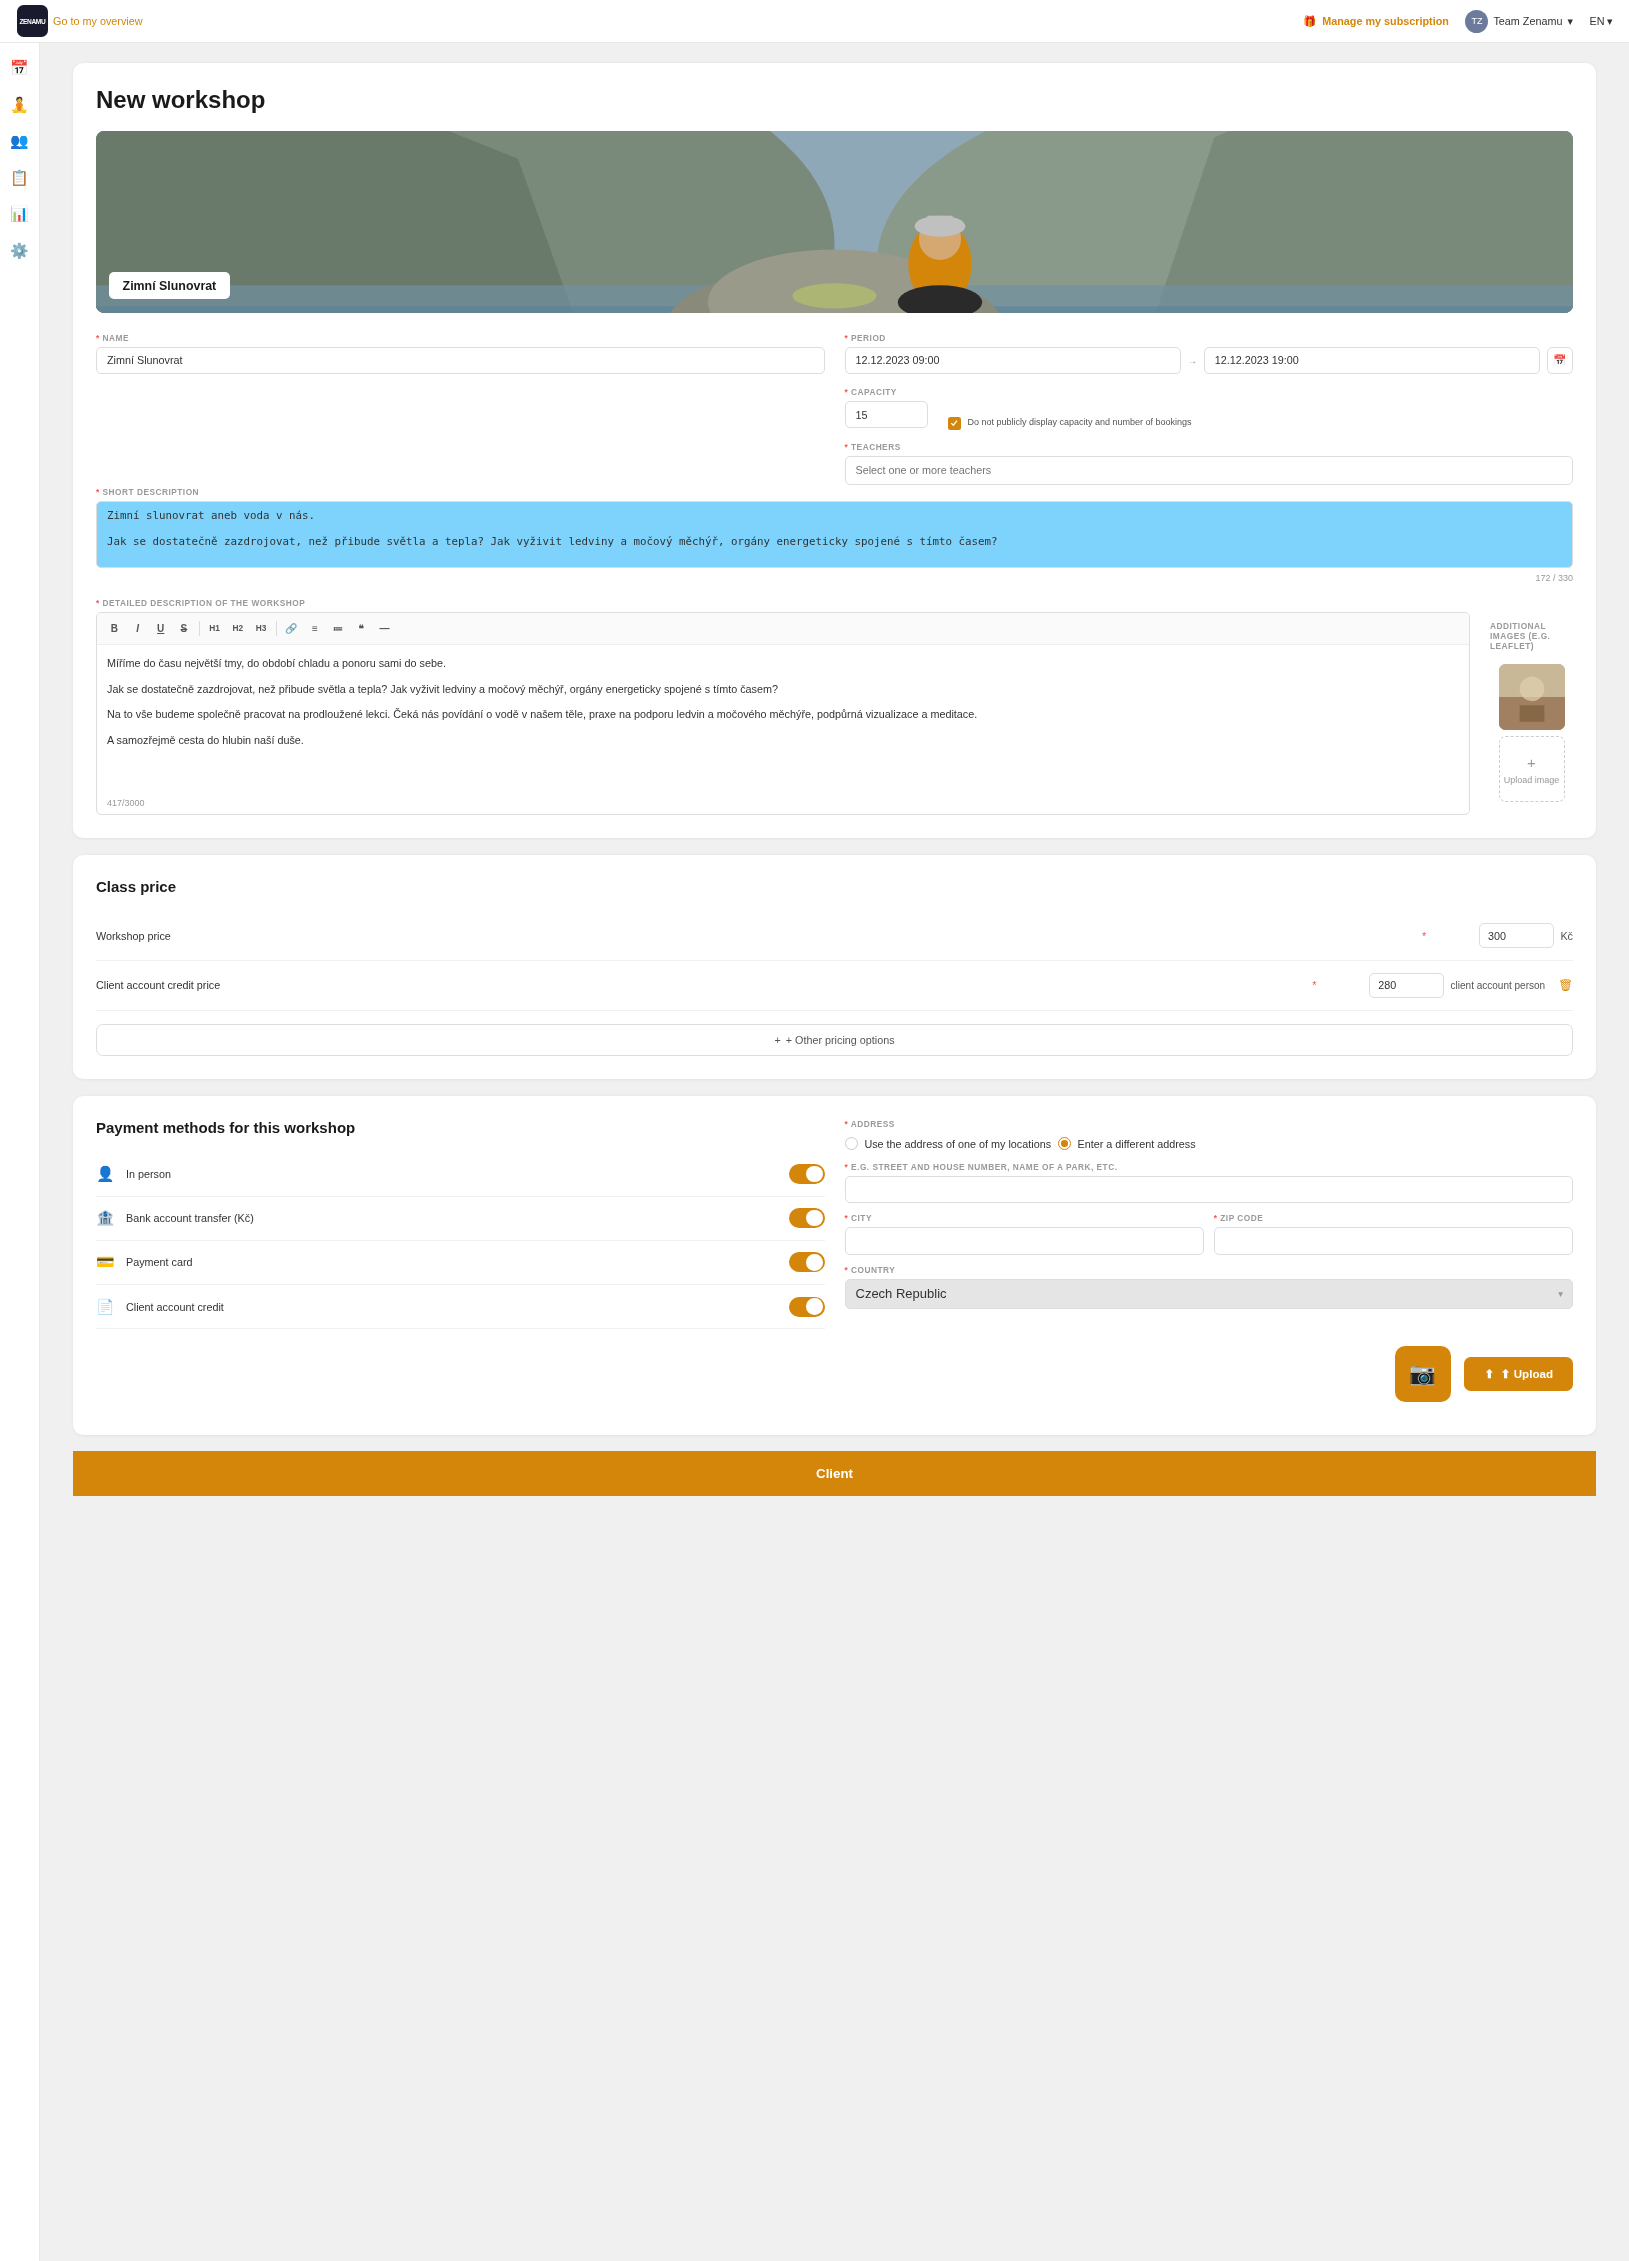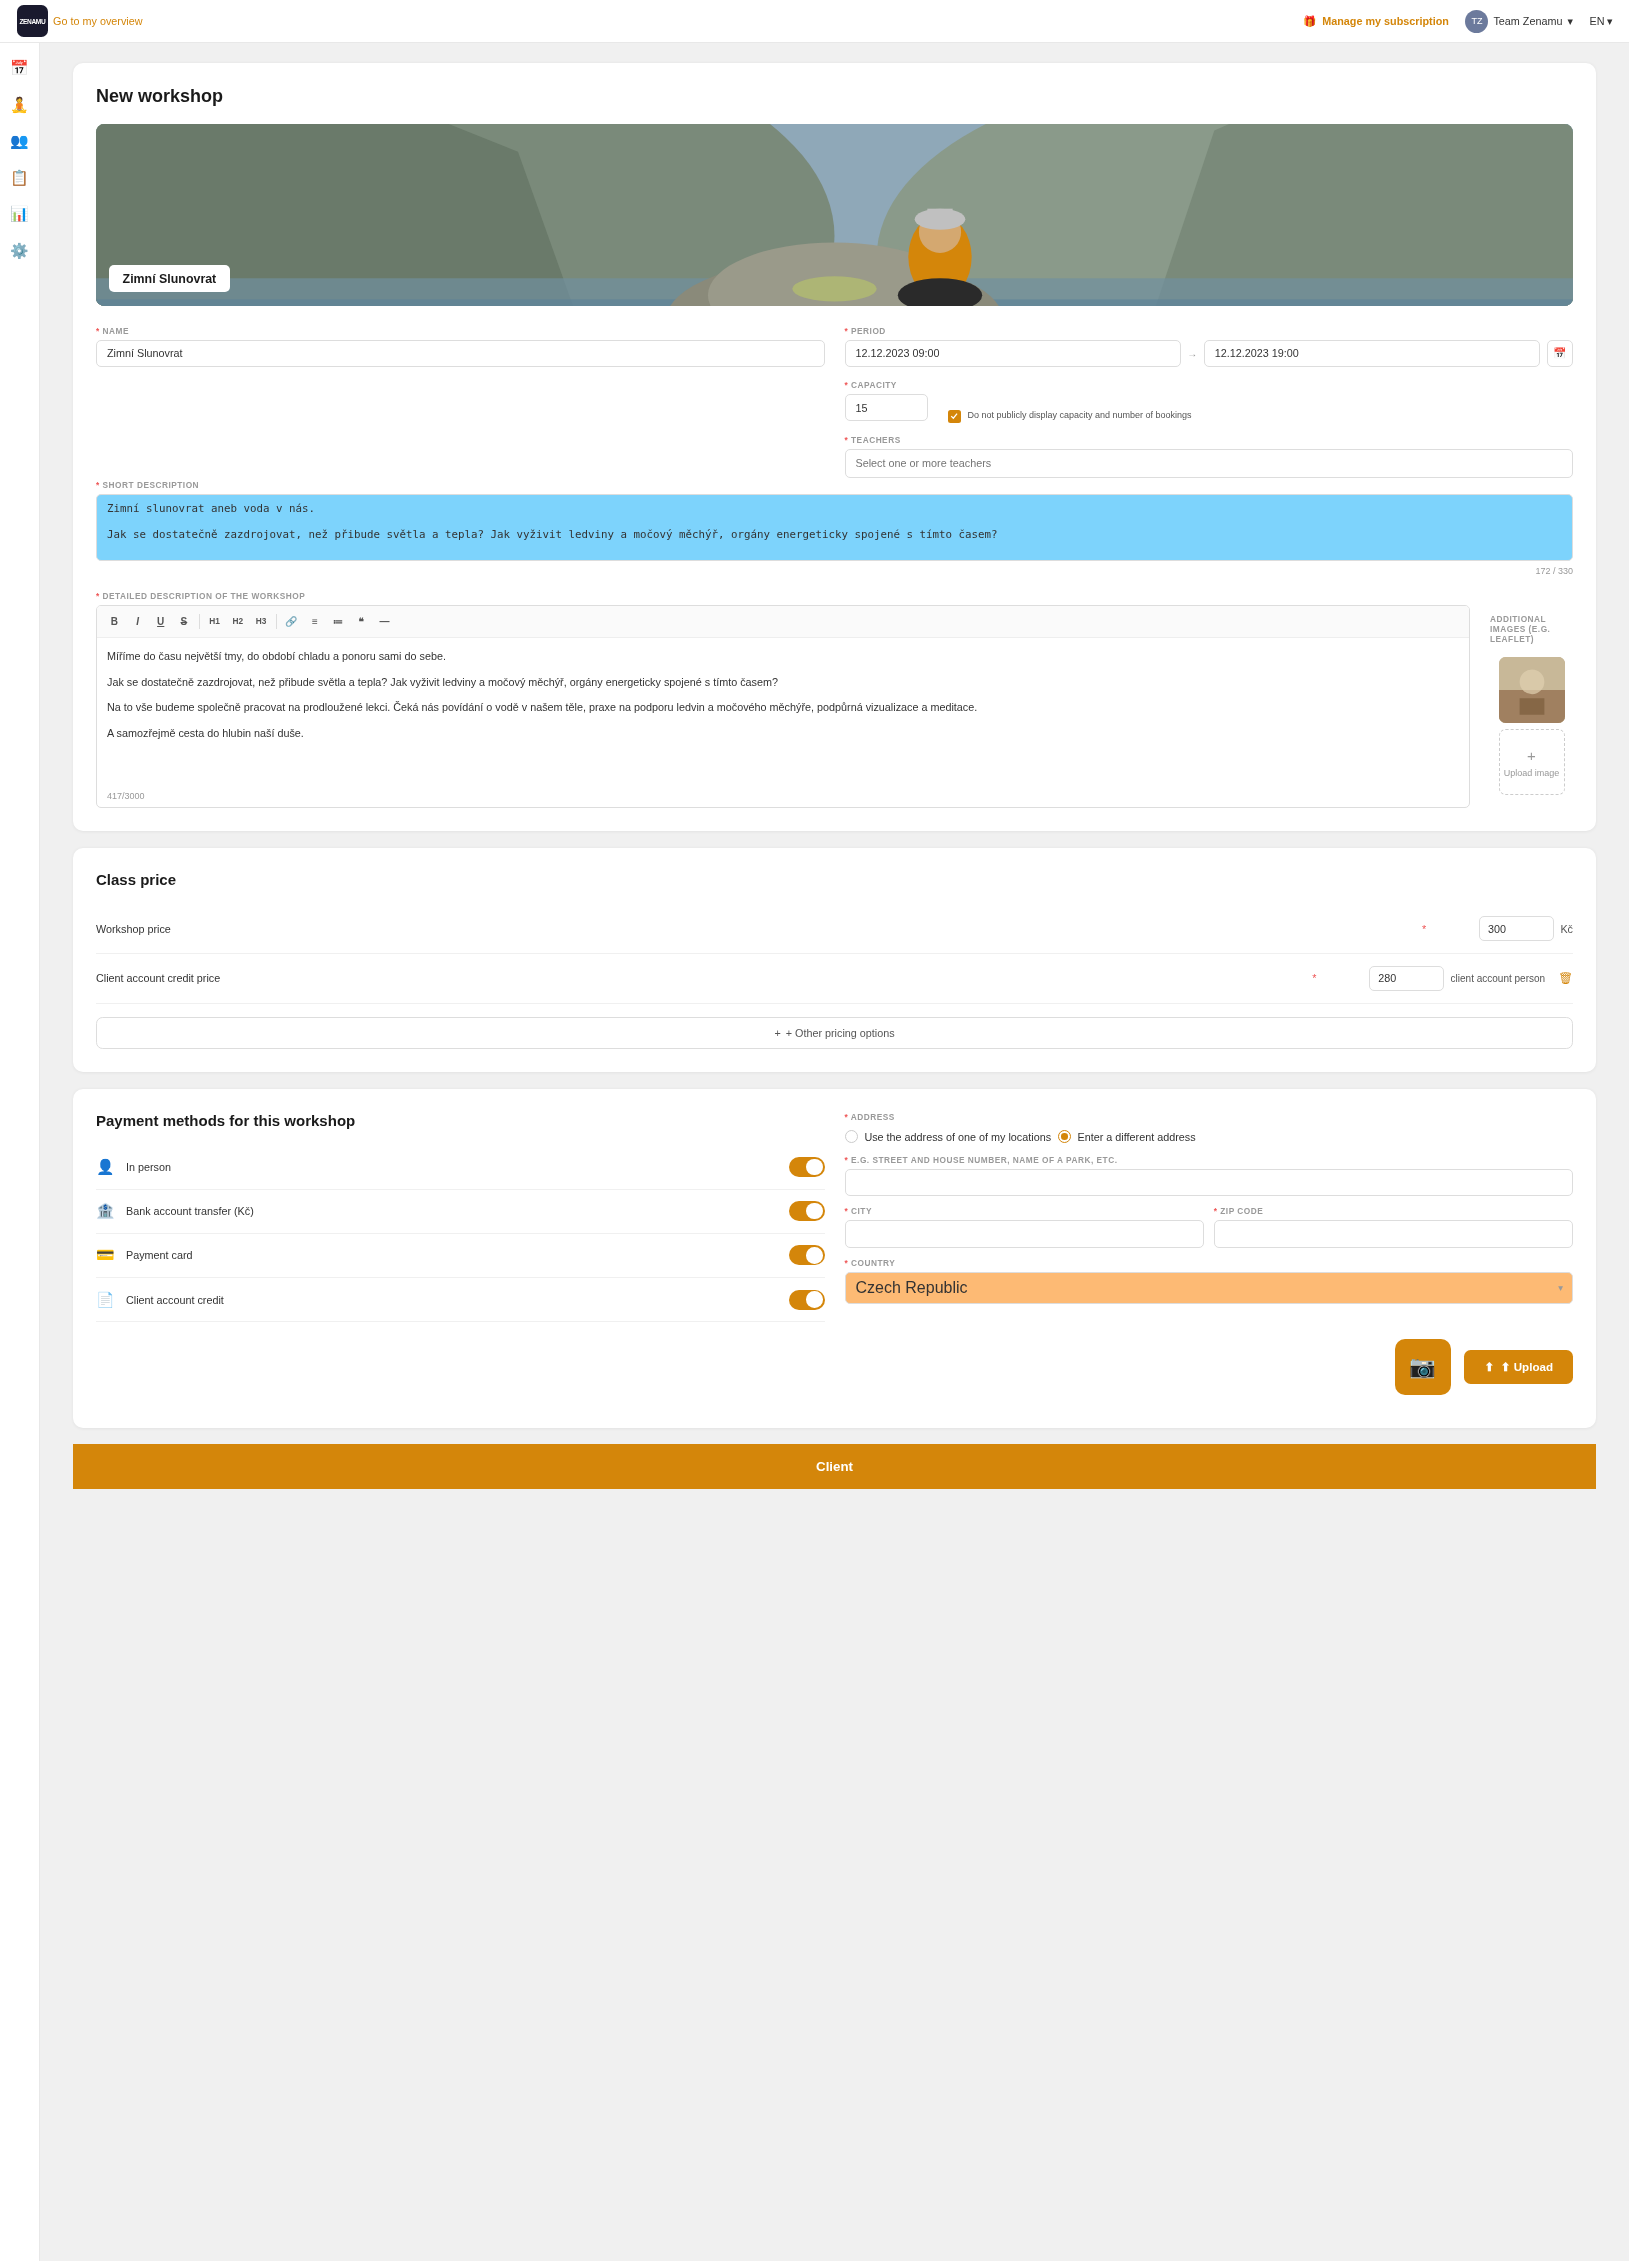--- a/index.html
+++ b/index.html
@@ -41,21 +41,21 @@
     .main-content {
       margin-top: 43px; margin-left: 40px; padding: 20px 33px;
     }
 
     
     .card {
       background: #fff; border-radius: 10px; padding: 23px;
       margin-bottom: 16.6px; box-shadow: 0 0.8px 3.3px rgba(0,0,0,0.06);
     }
 
-    .page-title { font-size: 18px; font-weight: 700; margin-bottom: 16.6px; color: #1a1a1a; }
+    .page-title { font-size: 24px; font-weight: 700; margin-bottom: 16.6px; color: #1a1a1a; }
 
     
     .hero-image-container {
       width: 100%; height: 182px; border-radius: 8.3px; overflow: hidden;
       margin-bottom: 20px; position: relative; background: #c8d8c0;
     }
     .hero-image {
       width: 100%; height: 100%;
       background: linear-gradient(160deg, #7a9e7a 0%, #4a7a5a 30%, #3d6e8a 60%, #5a8a7a 100%);
       position: relative;
@@ -187,22 +187,22 @@
       display: flex; align-items: center; justify-content: center; flex-shrink: 0;
     }
     .radio-circle.selected::after {
       content: ''; width: 6.6px; height: 6.6px; border-radius: 50%; background: #d4860a;
     }
     .radio-circle.unselected { border-color: #ccc; }
 
     
     .select-input {
       width: 100%; border: 0.8px solid #ddd; border-radius: 5px;
-      padding: 6.6px 10px; font-size: 16px; color: #333;
-      appearance: none; background: #fdba74; cursor: pointer; outline: none;
+      padding: 6.6px 10px; font-size: 13px; color: #333;
+      appearance: none; background: #e5e5e5; cursor: pointer; outline: none;
     }
     .select-wrapper { position: relative; }
     .select-wrapper::after {
       content: '▼'; position: absolute; right: 8.3px; top: 50%; transform: translateY(-50%);
       font-size: 8.3px; color: #999; pointer-events: none;
     }
 
     
     .bottom-action {
       display: flex; align-items: center; justify-content: flex-end;

